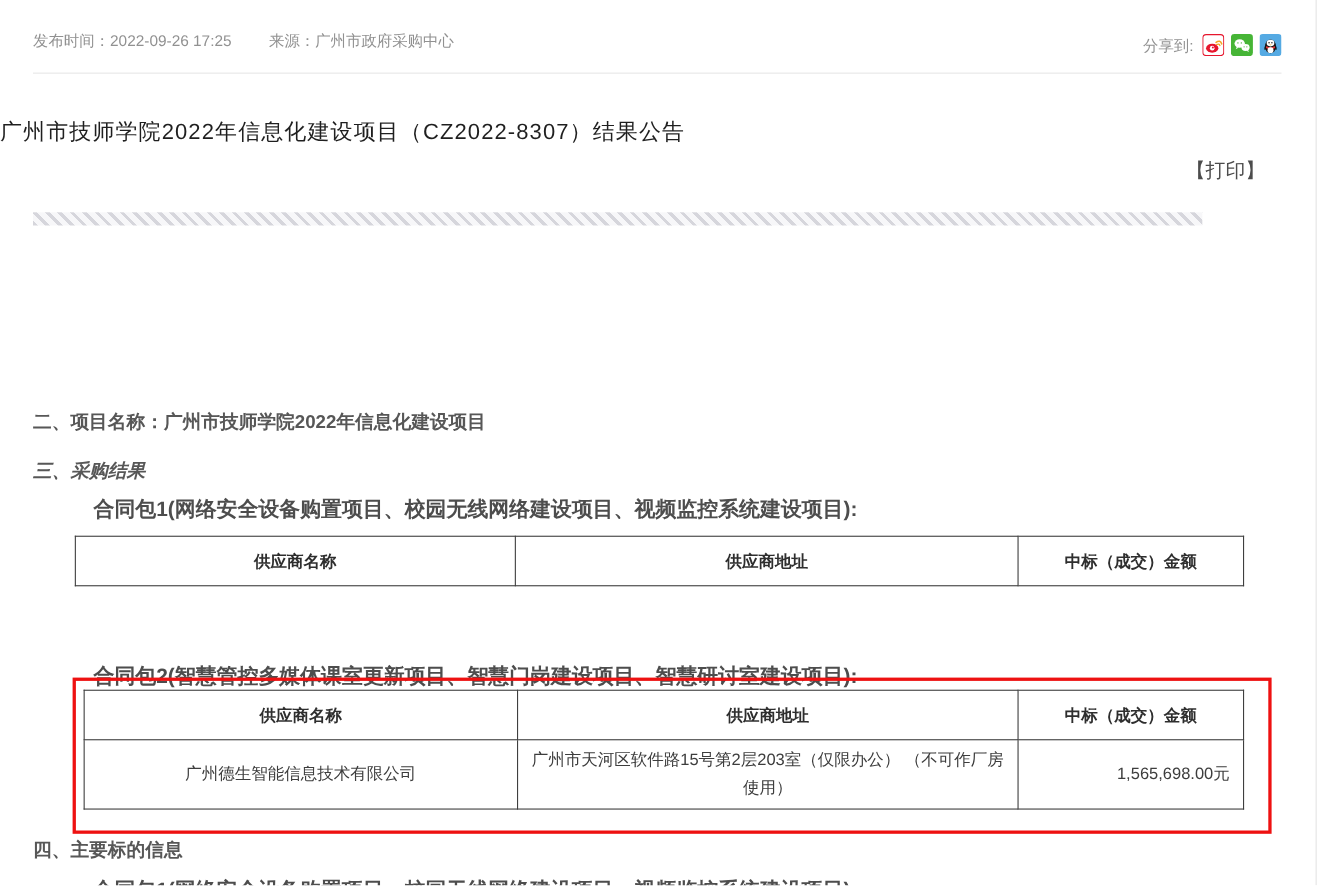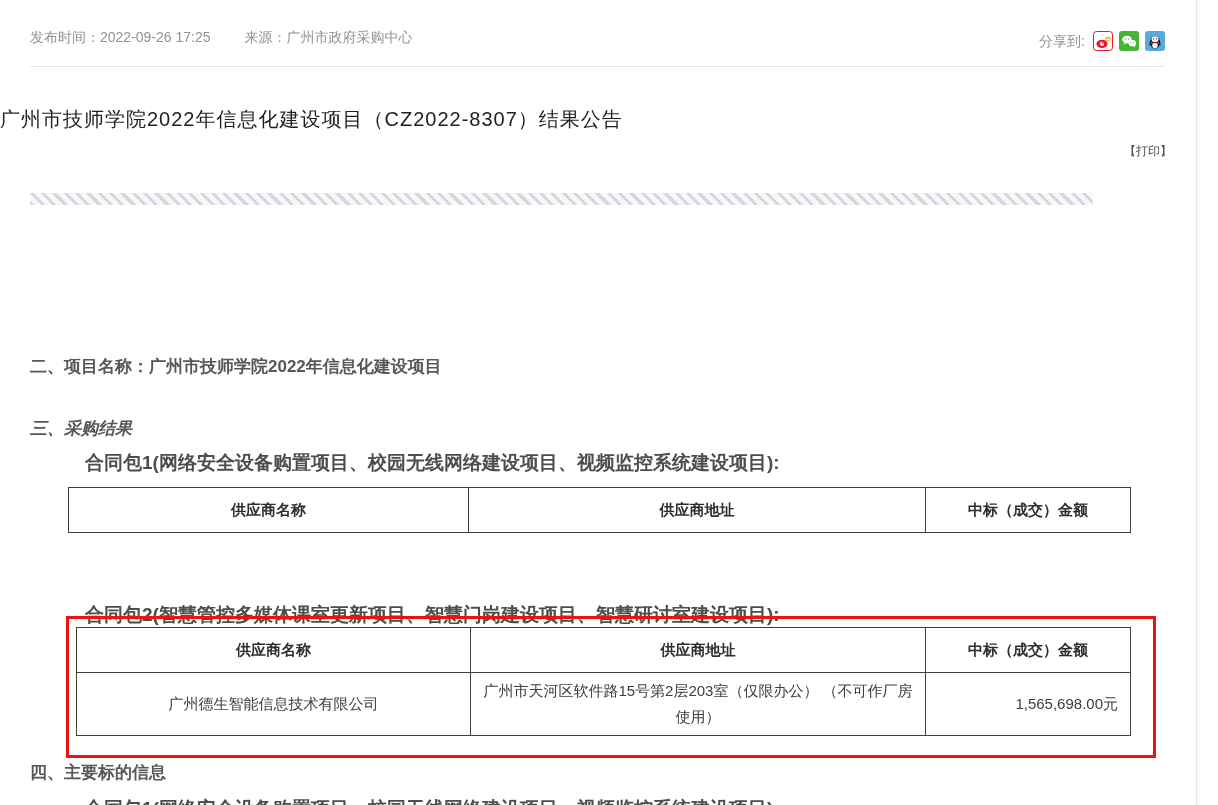--- a/index.html
+++ b/index.html
@@ -8,25 +8,25 @@
   .vline{position:absolute;left:1196px;top:0;width:1px;height:805px;background:#e4e4e4;}
   .meta-text{position:absolute;left:30px;top:29px;font-size:14px;color:#919191;white-space:nowrap;}
   .meta-text .gap{margin-right:34px;}
   .meta-border{position:absolute;left:30px;top:66px;width:1135px;height:1px;background:#e7e7e7;}
   .share{position:absolute;top:31px;right:53px;display:flex;align-items:flex-end;gap:6px;}
   .share-label{font-size:14px;color:#919191;margin-right:2px;}
   .share-icon{width:20px;height:20px;display:inline-block;cursor:pointer;}
   .share-icon svg{display:block;width:20px;height:20px;}
   .title{position:absolute;left:0;top:93px;width:1196px;
          font-size:20px;font-weight:normal;color:#1f1f1f;letter-spacing:1px;}
-  .print{position:absolute;right:46px;top:143px;font-size:12px;color:#4c4c4c;cursor:pointer;}
+  .print{position:absolute;right:68px;top:143px;font-size:18px;color:#4c4c4c;cursor:pointer;}
   .stripes{position:absolute;left:30px;top:193px;width:1063px;height:12px;
            background:repeating-linear-gradient(45deg,#d6d6dc 0 3px,#f7f7f9 3px 8px);}
   .sec{position:absolute;left:30px;font-size:17px;font-weight:bold;color:#575757;white-space:nowrap;}
-  .sec1{top:292px;} .sec2{top:355px;} .sec3{top:417px;font-style:italic;} .sec4{top:761px;}
+  .sec1{top:292px;} .sec2{top:372px;} .sec3{top:417px;font-style:italic;} .sec4{top:761px;}
   .pkg{position:absolute;left:85px;font-size:19px;color:#4d4d4d;white-space:nowrap;font-weight:bold;}
   .pkg1{top:450px;} .pkg2{top:602px;} .pkg-clip{top:796px;}
   table.t{position:absolute;border-collapse:collapse;table-layout:fixed;font-size:15px;color:#3d3d3d;border-radius:19px;}
   table.t th,table.t td{border:1px solid #3f3f3f;text-align:center;vertical-align:middle;
                         padding:0 10px;overflow:hidden;}
   table.t th{font-weight:bold;color:#2e2e2e;}
   table.t td.amount,table.t th.amount{}
   table.t td.amount{text-align:right;padding-right:12px;}
   .t1{left:68px;top:487px;width:1062px;}
   .t1 th{height:44px;} .t1 td{height:44px;}

